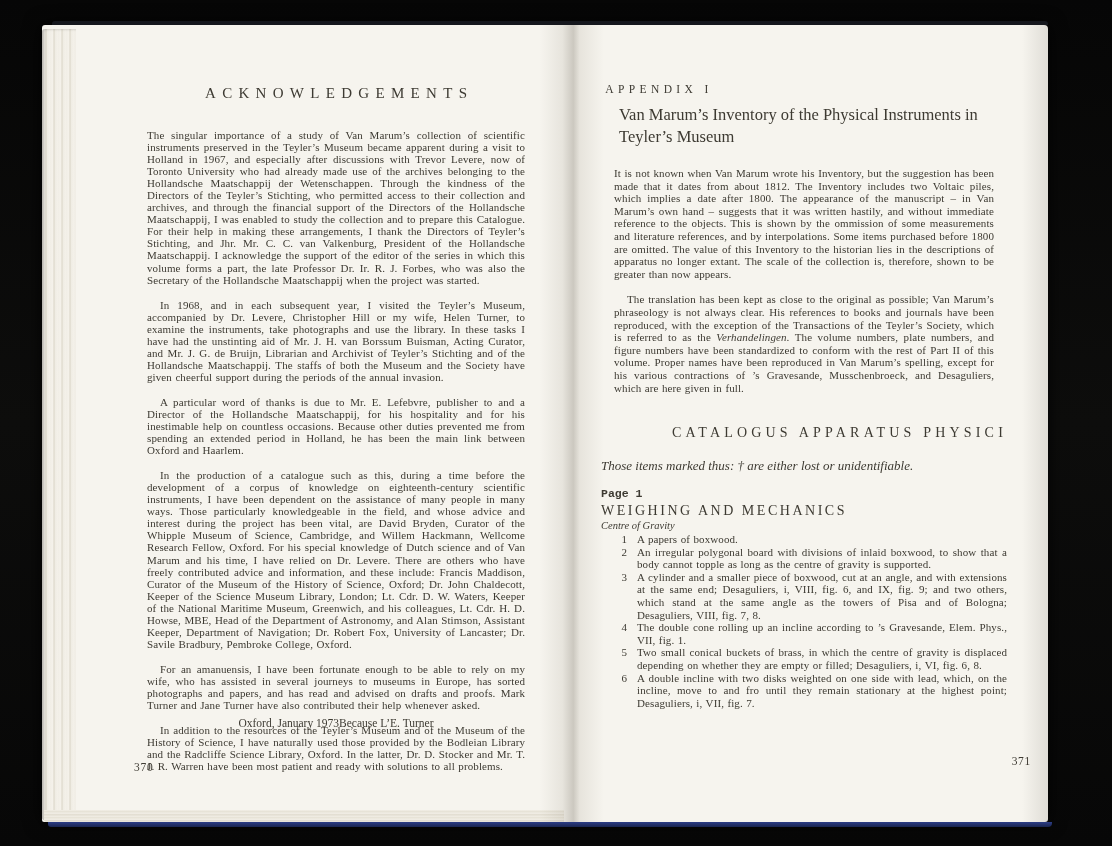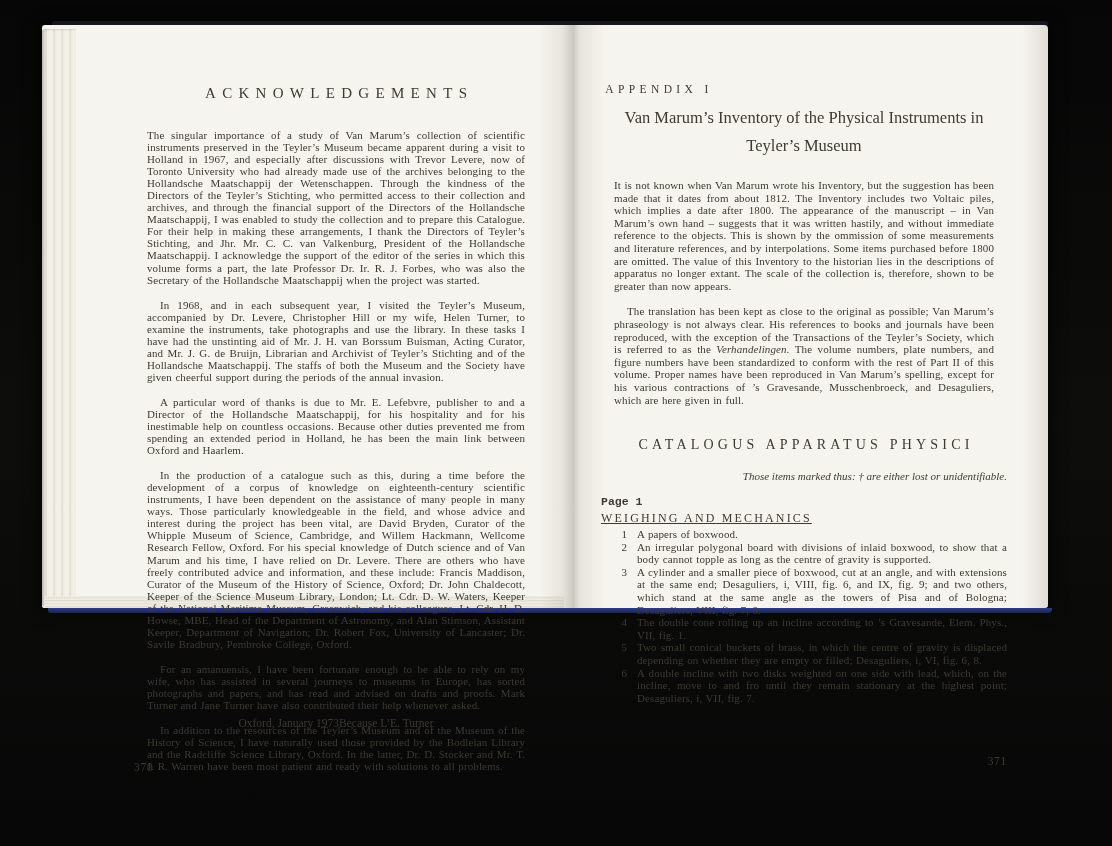--- a/index.html
+++ b/index.html
@@ -16,21 +16,21 @@
     width: 1112px;
     height: 846px;
     background: linear-gradient(180deg, #060606 0%, #0d0d0c 50%, #070707 100%);
   }
   
   .book {
     position: absolute;
     left: 42px;
     top: 25px;
     width: 1006px;
-    height: 583px;
+    height: 797px;
     background: #f6f4ee;
     border-radius: 3px 4px 3px 2px;
     box-shadow: 0 0 18px rgba(0,0,0,0.9);
   }
   
   .cover-edge-bottom {
     position: absolute;
     left: 6px;
     right: -4px;
     bottom: -5px;
@@ -108,62 +108,60 @@
     font-weight: 400;
   }
   .appendix-label {
     text-align: left;
     font-size: 11.5px;
     letter-spacing: 0.38em;
     text-indent: 0.38em;
     margin: 0;
   }
   .appendix-title {
-    text-align: center;
     font-size: 16.5px;
-    line-height: 28px;
+    line-height: 22px;
     font-weight: 400;
     margin: 9px 18px 0 18px;
   }
   .body-text {
     font-size: 11px;
     line-height: 12.05px;
     text-align: justify;
     letter-spacing: 0.1px;
     word-spacing: 0.6px;
     margin: 13px;
   }
   .right-column .body-text { line-height: 12.6px; }
   .first-para { margin-top: 19px; }
   .indent { text-indent: 13px; }
   .catalog-heading {
-    text-align: center;
+    text-align: right;
     font-size: 14px;
     letter-spacing: 0.30em;
     text-indent: 0.30em;
     margin: 31px 0 0 0;
     font-weight: 400;
   }
   .items-note {
-    text-align: right;
+    text-align: left;
     font-style: italic;
-    font-size: 11px;
+    font-size: 13px;
     margin: 17px 0 0 0;
   }
   .page-label {
     font-size: 11.5px;
     font-weight: bold;
     margin: 13px 0 0 0;
     font-family: Liberation Mono, monospace;
   }
   .category-heading {
-    font-size: 12px;
+    font-size: 14px;
     letter-spacing: 0.18em;
     margin: 3px 0 0 0;
-    text-decoration: underline;
   }
   .subcategory-heading {
     font-style: italic;
     font-size: 10.5px;
     margin: 1px 0 0 0;
   }
   .item-list { margin: 2px 0 0 0; }
   .item-row {
     display: flex;
     align-items: flex-start;
@@ -189,21 +187,21 @@
     display: flex;
     justify-content: center;
     font-size: 11.5px;
   }
   .folio {
     position: absolute;
     font-size: 11.5px;
     letter-spacing: 0.06em;
   }
   .folio-left  { left: 92px;  top: 736px; }
-  .folio-right { left: 559px; top: 730px; width: 406px; text-align: right; }
+  .folio-right { left: 583px; top: 730px; width: 406px; text-align: right; }
 </style>
 </head>
 <body>
 
 <div class="scene">
   <div class="book">
     <div class="cover-edge-top"></div>
     <div class="cover-edge-bottom"></div>
     <div class="leaf-stack-left"></div>
     <div class="leaf-stack-bottom"></div>
@@ -231,20 +229,21 @@
       <h2 class="appendix-title">Van Marum’s Inventory of the Physical Instruments in Teyler’s Museum</h2>
 
       <p class="body-text first-para">It is not known when Van Marum wrote his Inventory, but the suggestion has been made that it dates from about 1812. The Inventory includes two Voltaic piles, which implies a date after 1800. The appearance of the manuscript – in Van Marum’s own hand – suggests that it was written hastily, and without immediate reference to the objects. This is shown by the ommission of some measurements and literature references, and by interpolations. Some items purchased before 1800 are omitted. The value of this Inventory to the historian lies in the descriptions of apparatus no longer extant. The scale of the collection is, therefore, shown to be greater than now appears.</p>
       <p class="body-text indent"><span>The translation has been kept as close to the original as possible; Van Marum’s phraseology is not always clear. His references to books and journals have been reproduced, with the exception of the Transactions of the Teyler’s Society, which is referred to as the </span><i>Verhandelingen</i><span>. The volume numbers, plate numbers, and figure numbers have been standardized to conform with the rest of Part II of this volume. Proper names have been reproduced in Van Marum’s spelling, except for his various contractions of ’s Gravesande, Musschenbroeck, and Desaguliers, which are here given in full.</span></p>
 
       <h3 class="catalog-heading">CATALOGUS APPARATUS PHYSICI</h3>
       <p class="items-note">Those items marked thus: † are either lost or unidentifiable.</p>
 
       <p class="page-label">Page 1</p>
       <p class="category-heading">WEIGHING AND MECHANICS</p>
+      <p class="subcategory-heading">Centre of Gravity</p>
 
       <div class="item-list">
         <div class="item-row">
           <span class="item-num">1</span>
           <span class="item-text">A papers of boxwood.</span>
         </div>
         <div class="item-row">
           <span class="item-num">2</span>
           <span class="item-text">An irregular polygonal board with divisions of inlaid boxwood, to show that a body cannot topple as long as the centre of gravity is supported.</span>
         </div>

